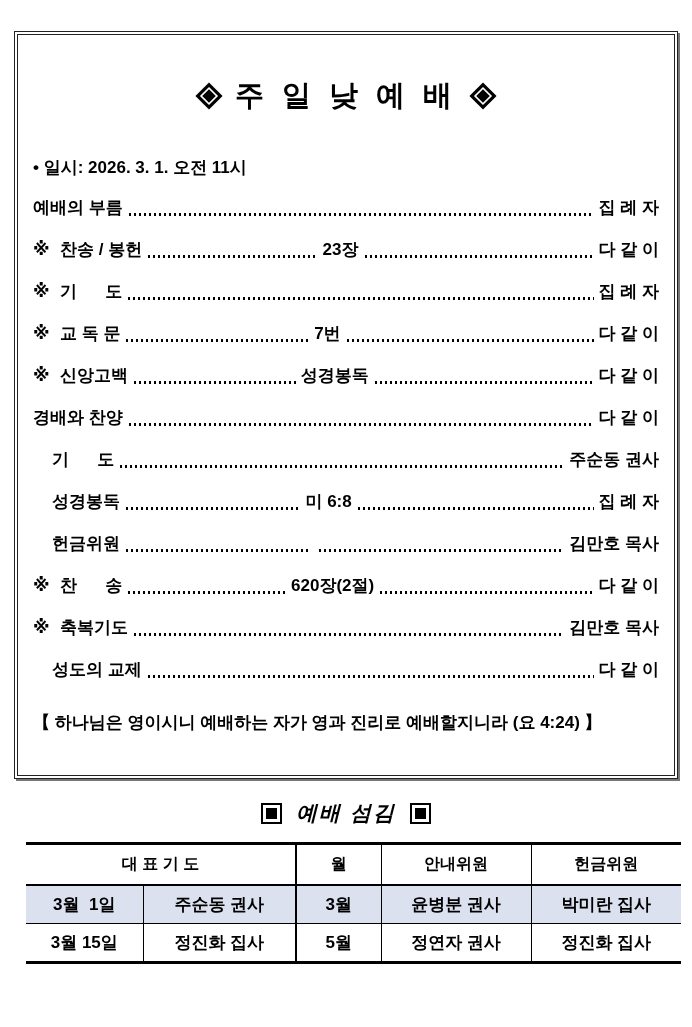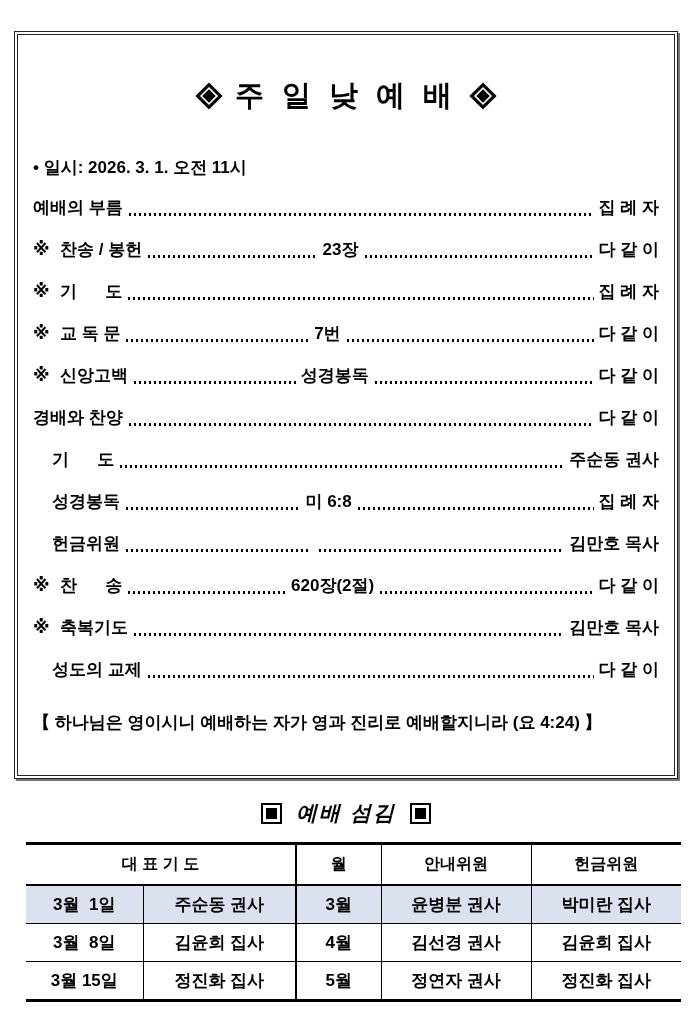--- a/index.html
+++ b/index.html
@@ -201,27 +201,20 @@
     </thead>
     <tbody>
   <tr style="background: rgb(220, 225, 240);">
     <td class="vr1">3월  1일</td>
     <td class="vr2">주순동 권사</td>
     <td class="vr1">3월</td>
     <td class="vr1">윤병분 권사</td>
     <td>박미란 집사</td>
   </tr>
 
-  <tr>
-    <td class="vr1">3월  8일</td>
-    <td class="vr2">김윤희 집사</td>
-    <td class="vr1">4월</td>
-    <td class="vr1">김선경 권사</td>
-    <td>김윤희 집사</td>
-  </tr>
 
   <tr>
     <td class="vr1">3월 15일</td>
     <td class="vr2">정진화 집사</td>
     <td class="vr1">5월</td>
     <td class="vr1">정연자 권사</td>
     <td>정진화 집사</td>
   </tr>
 </tbody>
   </table>

